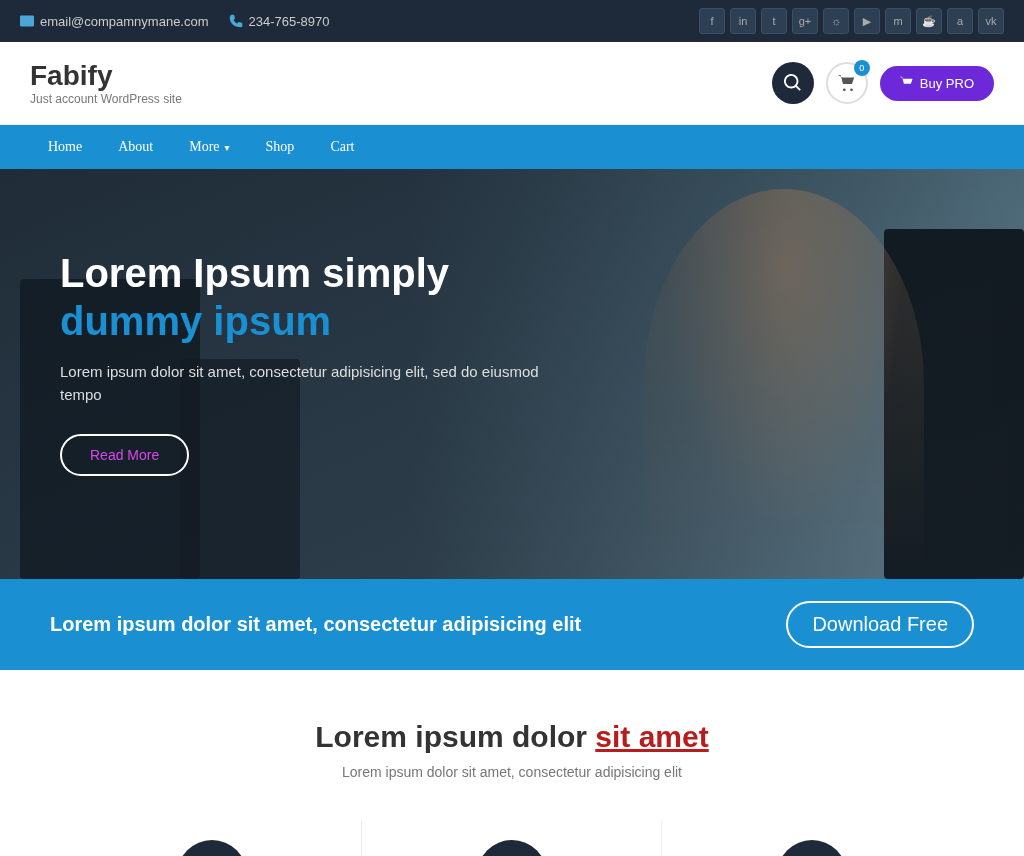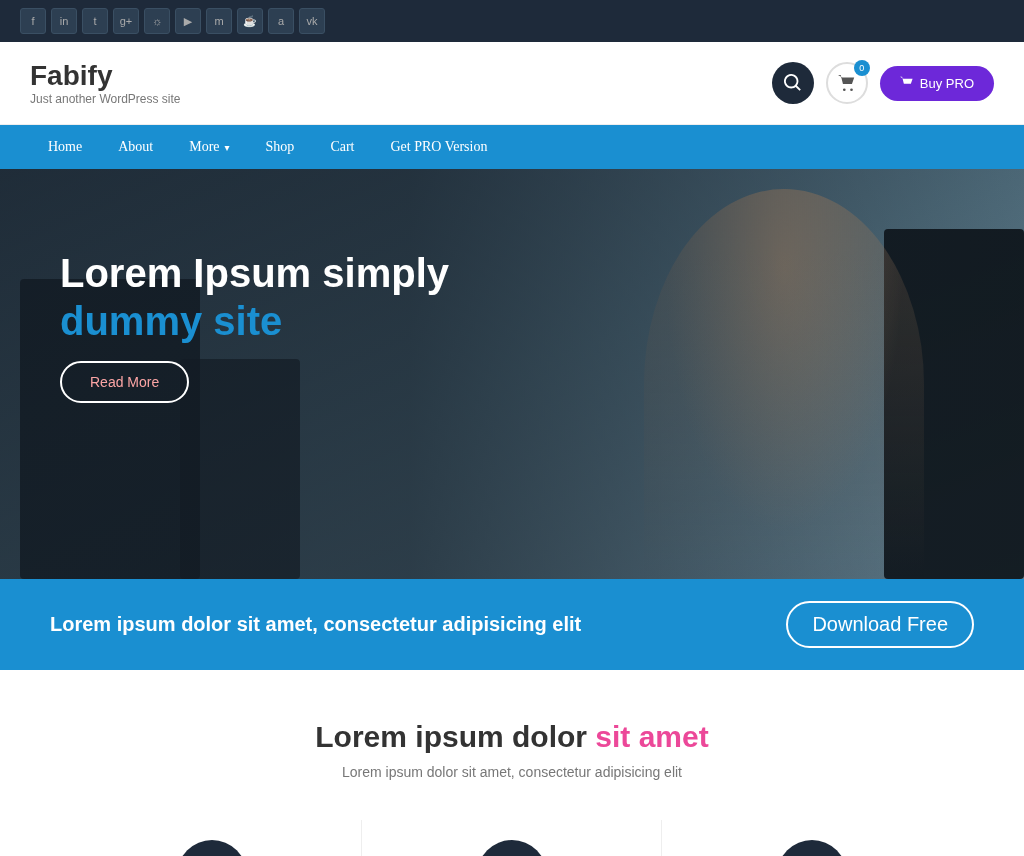--- a/index.html
+++ b/index.html
@@ -124,21 +124,21 @@
     }
     .hero-title .highlight { color: #1a8fd1; }
     .hero-subtitle {
       font-size: 15px;
       color: #ddd;
       margin-bottom: 28px;
       line-height: 1.5;
     }
     .hero-btn {
       background: transparent;
-      color: #fca5a5;
+      color: #d946ef;
       border: 2px solid #fff;
       padding: 11px 28px;
       border-radius: 25px;
       font-size: 14px;
       cursor: pointer;
       transition: all 0.2s;
     }
 
     
     .cta-bar {
@@ -169,21 +169,21 @@
       background: #fff;
       padding: 50px 40px 30px;
       text-align: center;
     }
     .features-title {
       font-size: 30px;
       font-weight: bold;
       color: #333;
       margin-bottom: 10px;
     }
-    .features-title .highlight { color: #ec4899; }
+    .features-title .highlight { color: #b91c1c; text-decoration: underline; }
     .features-subtitle {
       font-size: 14px;
       color: #777;
       margin-bottom: 40px;
     }
     .features-grid {
       display: flex;
       justify-content: center;
       gap: 0;
     }
@@ -203,40 +203,54 @@
       border-radius: 50%;
       display: flex; align-items: center; justify-content: center;
       margin-bottom: 15px;
     }
     .feature-icon-circle svg { fill: #fff; width: 28px; height: 28px; }
   </style>
 </head>
 <body>
 
 <div class="top-bar">
+  <div class="top-bar-left">
+    <div class="top-bar-contact">
+      <svg viewBox="0 0 20 20">
+          <path d="M2 4l8 5 8-5v10H2V4zm0-2h16a2 2 0 012 2v12a2 2 0 01-2 2H2a2 2 0 01-2-2V4a2 2 0 012-2z"></path>
+        </svg>
+      <span>email@compamnymane.com</span>
+    </div>
+    <div class="top-bar-contact">
+      <svg viewBox="0 0 20 20" fill="#4aa8d8">
+          <path d="M2 3a2 2 0 012-2h2.5a1 1 0 01.97.757l1 4a1 1 0 01-.29.95L6.5 8.5a11 11 0 005 5l1.793-1.68a1 1 0 01.95-.29l4 1a1 1 0 01.757.97V17a2 2 0 01-2 2C7.163 19 1 12.837 1 5a2 2 0 012-2h-.001z"></path>
+        </svg>
+      <span>234-765-8970</span>
+    </div>
+  </div>
   <div class="top-bar-social">
     <div class="social-icon">f</div>
     <div class="social-icon">in</div>
     <div class="social-icon">t</div>
     <div class="social-icon">g+</div>
     <div class="social-icon">☼</div>
     <div class="social-icon">▶</div>
     <div class="social-icon">m</div>
     <div class="social-icon">☕</div>
     <div class="social-icon">a</div>
     <div class="social-icon">vk</div>
   </div>
 </div>
 
 <div class="header">
   <div class="logo-wrap">
     <div class="logo-title">
       <span>Fabify</span>
     </div>
-    <div class="logo-sub">Just another WordPress site</div>
+    <div class="logo-sub">Just account WordPress site</div>
   </div>
   <div class="header-right">
     <button class="search-btn">
       <svg viewBox="0 0 20 20">
         <path d="M12.9 14.32a8 8 0 111.41-1.41l4.38 4.37-1.41 1.42-4.38-4.38zM8 14A6 6 0 108 2a6 6 0 000 12z"></path>
       </svg>
     </button>
     <button class="cart-btn">
       <svg viewBox="0 0 20 20">
         <path d="M0 1h3l2.5 10h10l2.5-7H5M7 16a1.5 1.5 0 100 3 1.5 1.5 0 000-3zm8 0a1.5 1.5 0 100 3 1.5 1.5 0 000-3z"></path>
@@ -265,43 +279,41 @@
         <span>More</span>
         <span class="dropdown-arrow">▾</span>
       </a>
     </li>
     <li>
         <a href="#">Shop</a>
       </li>
     <li>
         <a href="#">Cart</a>
       </li>
-    <li>
-        <a href="#">Get PRO Version</a>
-      </li>
   </ul>
 </nav>
 
 <div class="hero">
   <div class="hero-img-placeholder">
 
     <div style="position:absolute;inset:0;background:linear-gradient(to bottom right,#3a4f60,#5a7a8a,#7a9aaa);opacity:0.9;"></div>
 
     <div style="position:absolute;left:20px;bottom:0;width:180px;height:300px;background:rgba(10,15,20,0.8);border-radius:4px;"></div>
     <div style="position:absolute;left:180px;bottom:0;width:120px;height:220px;background:rgba(15,20,25,0.7);border-radius:4px;"></div>
     <div style="position:absolute;right:0;bottom:0;width:140px;height:350px;background:rgba(10,15,20,0.9);border-radius:4px;"></div>
 
     <div style="position:absolute;right:100px;bottom:0;width:280px;height:390px;background:radial-gradient(ellipse at 50% 20%,#d4a57a88,transparent 60%),linear-gradient(to bottom,#c8956a44,transparent);border-radius:50% 50% 0 0;"></div>
   </div>
   <div class="hero-bg"></div>
   <div class="hero-content">
     <h1 class="hero-title">
       <span>Lorem Ipsum simply</span>
-      <span class="highlight">dummy site</span>
+      <span class="highlight">dummy ipsum</span>
     </h1>
+    <p class="hero-subtitle">Lorem ipsum dolor sit amet, consectetur adipisicing elit, sed do eiusmod tempo</p>
     <button class="hero-btn">Read More</button>
   </div>
 </div>
 
 <div class="cta-bar">
   <span class="cta-text">Lorem ipsum dolor sit amet, consectetur adipisicing elit</span>
   <button class="cta-download-btn">Download Free</button>
 </div>
 
 <div class="features-section">

